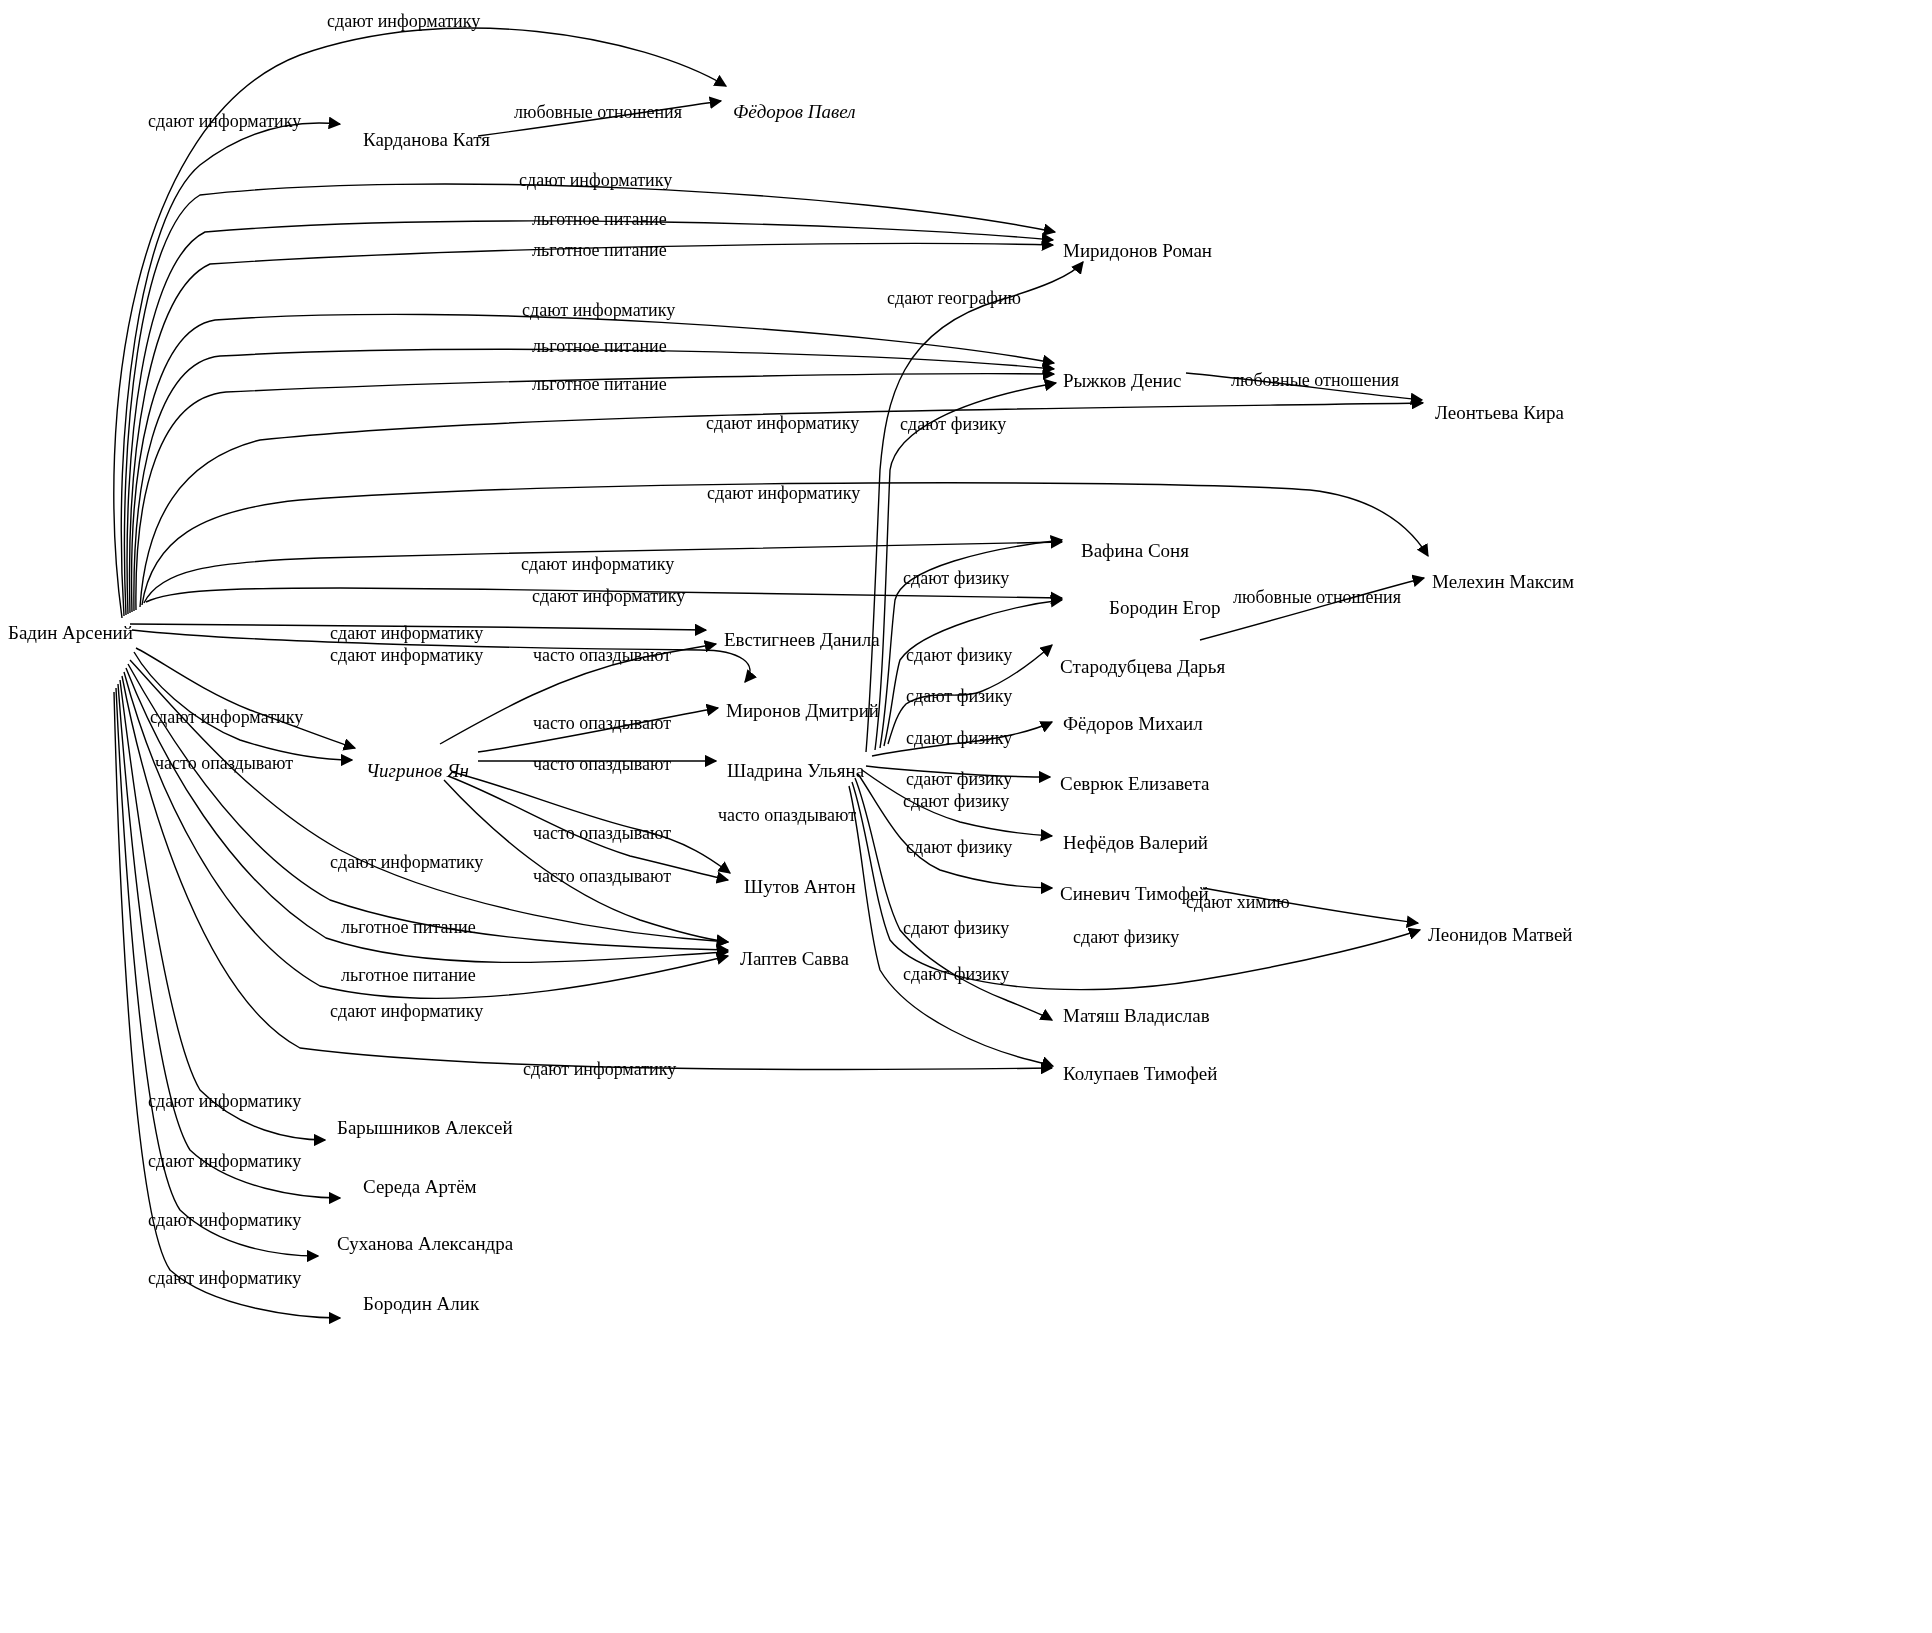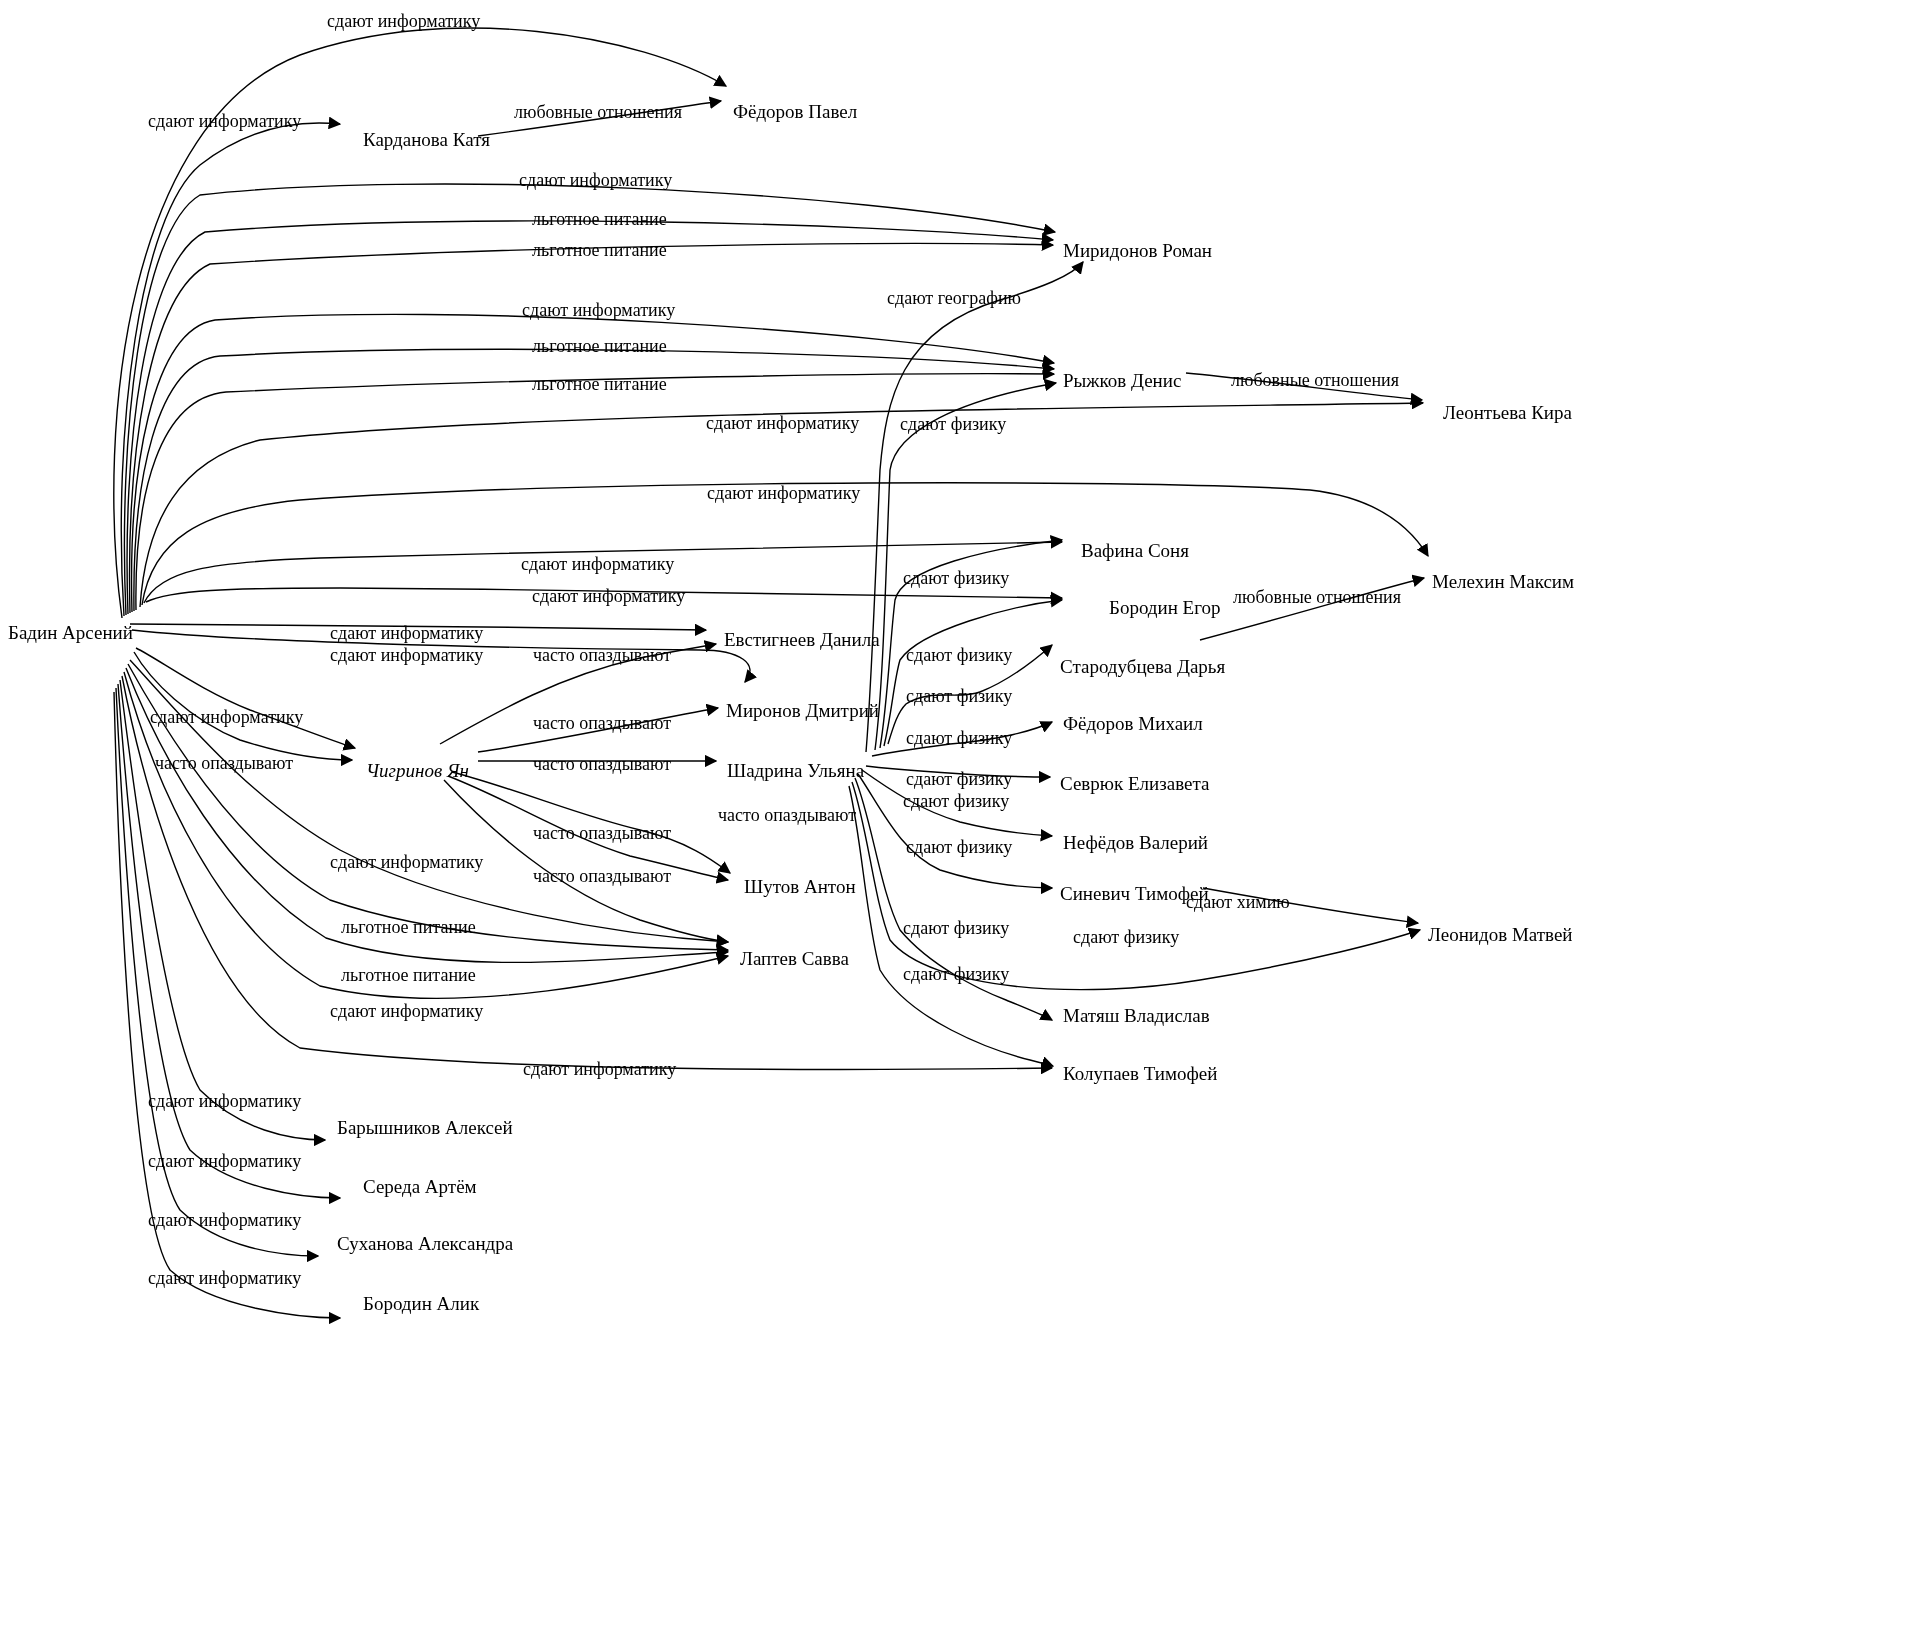--- a/index.html
+++ b/index.html
@@ -132,24 +132,24 @@
       <path class="edge-path" marker-end="url(#ah)" d="M 118,684 C 132,870 158,1100 190,1150 C 230,1188 300,1198 340,1198"></path>
 
       <path class="edge-path" marker-end="url(#ah)" d="M 116,688 C 126,900 146,1160 180,1210 C 220,1248 280,1256 318,1256"></path>
 
       <path class="edge-path" marker-end="url(#ah)" d="M 114,692 C 120,930 136,1220 170,1270 C 212,1308 300,1318 340,1318"></path>
     </g>
   </svg>
 
   <div class="node-label" style="left:8px;  top:623px;">Бадин Арсений</div>
   <div class="node-label" style="left:363px;top:130px;">Карданова Катя</div>
-  <div class="node-label" style="left:733px;top:102px;">Фёдоров Павел</div>
+  <div class="node-label" style="left:733px;top:102px;font-style:italic;">Фёдоров Павел</div>
   <div class="node-label" style="left:1063px;top:241px;">Миридонов Роман</div>
   <div class="node-label" style="left:1063px;top:371px;">Рыжков Денис</div>
-  <div class="node-label" style="left:1435px;top:403px;margin-left:8px;">Леонтьева Кира</div>
+  <div class="node-label" style="left:1435px;top:403px;">Леонтьева Кира</div>
   <div class="node-label" style="left:1432px;top:572px;">Мелехин Максим</div>
   <div class="node-label" style="left:1081px;top:541px;">Вафина Соня</div>
   <div class="node-label" style="left:1081px;top:598px;margin-left:28px;">Бородин Егор</div>
   <div class="node-label" style="left:724px; top:630px;">Евстигнеев Данила</div>
   <div class="node-label" style="left:1060px;top:657px;">Стародубцева Дарья</div>
   <div class="node-label" style="left:726px; top:701px;">Миронов Дмитрий</div>
   <div class="node-label" style="left:1063px;top:714px;">Фёдоров Михаил</div>
   <div class="node-label" style="left:366px; top:761px;font-style:italic;">Чигринов Ян</div>
   <div class="node-label" style="left:727px; top:761px;">Шадрина Ульяна</div>
   <div class="node-label" style="left:1060px;top:774px;">Севрюк Елизавета</div>

